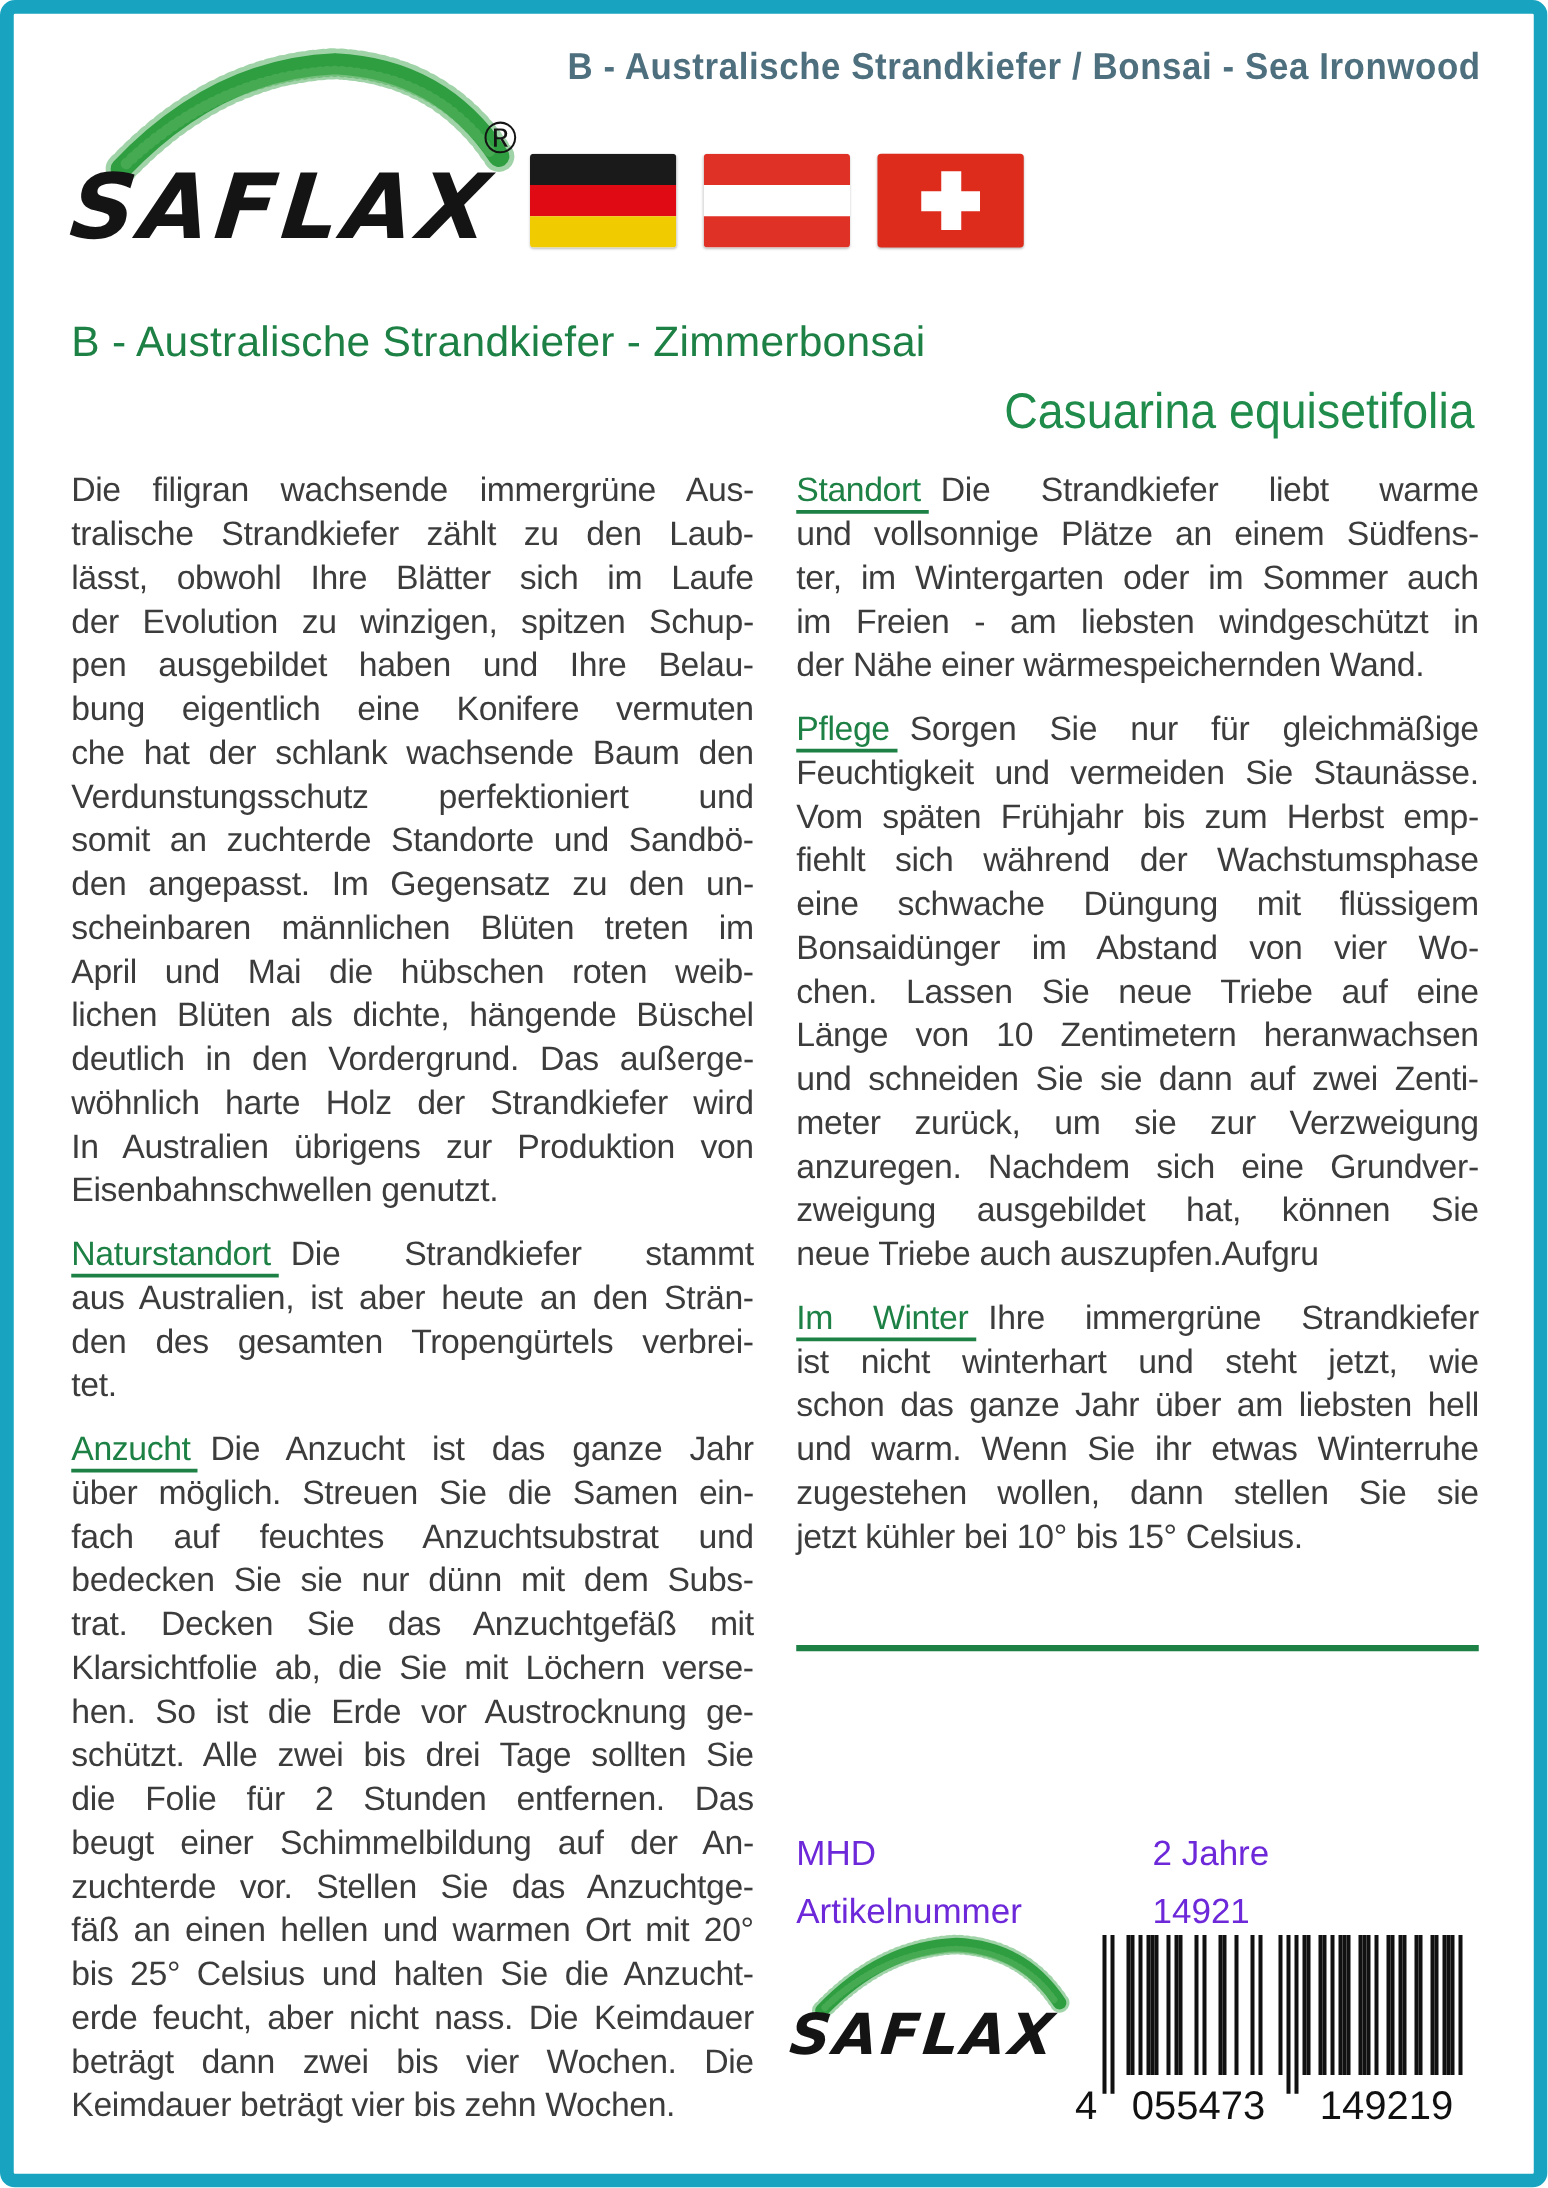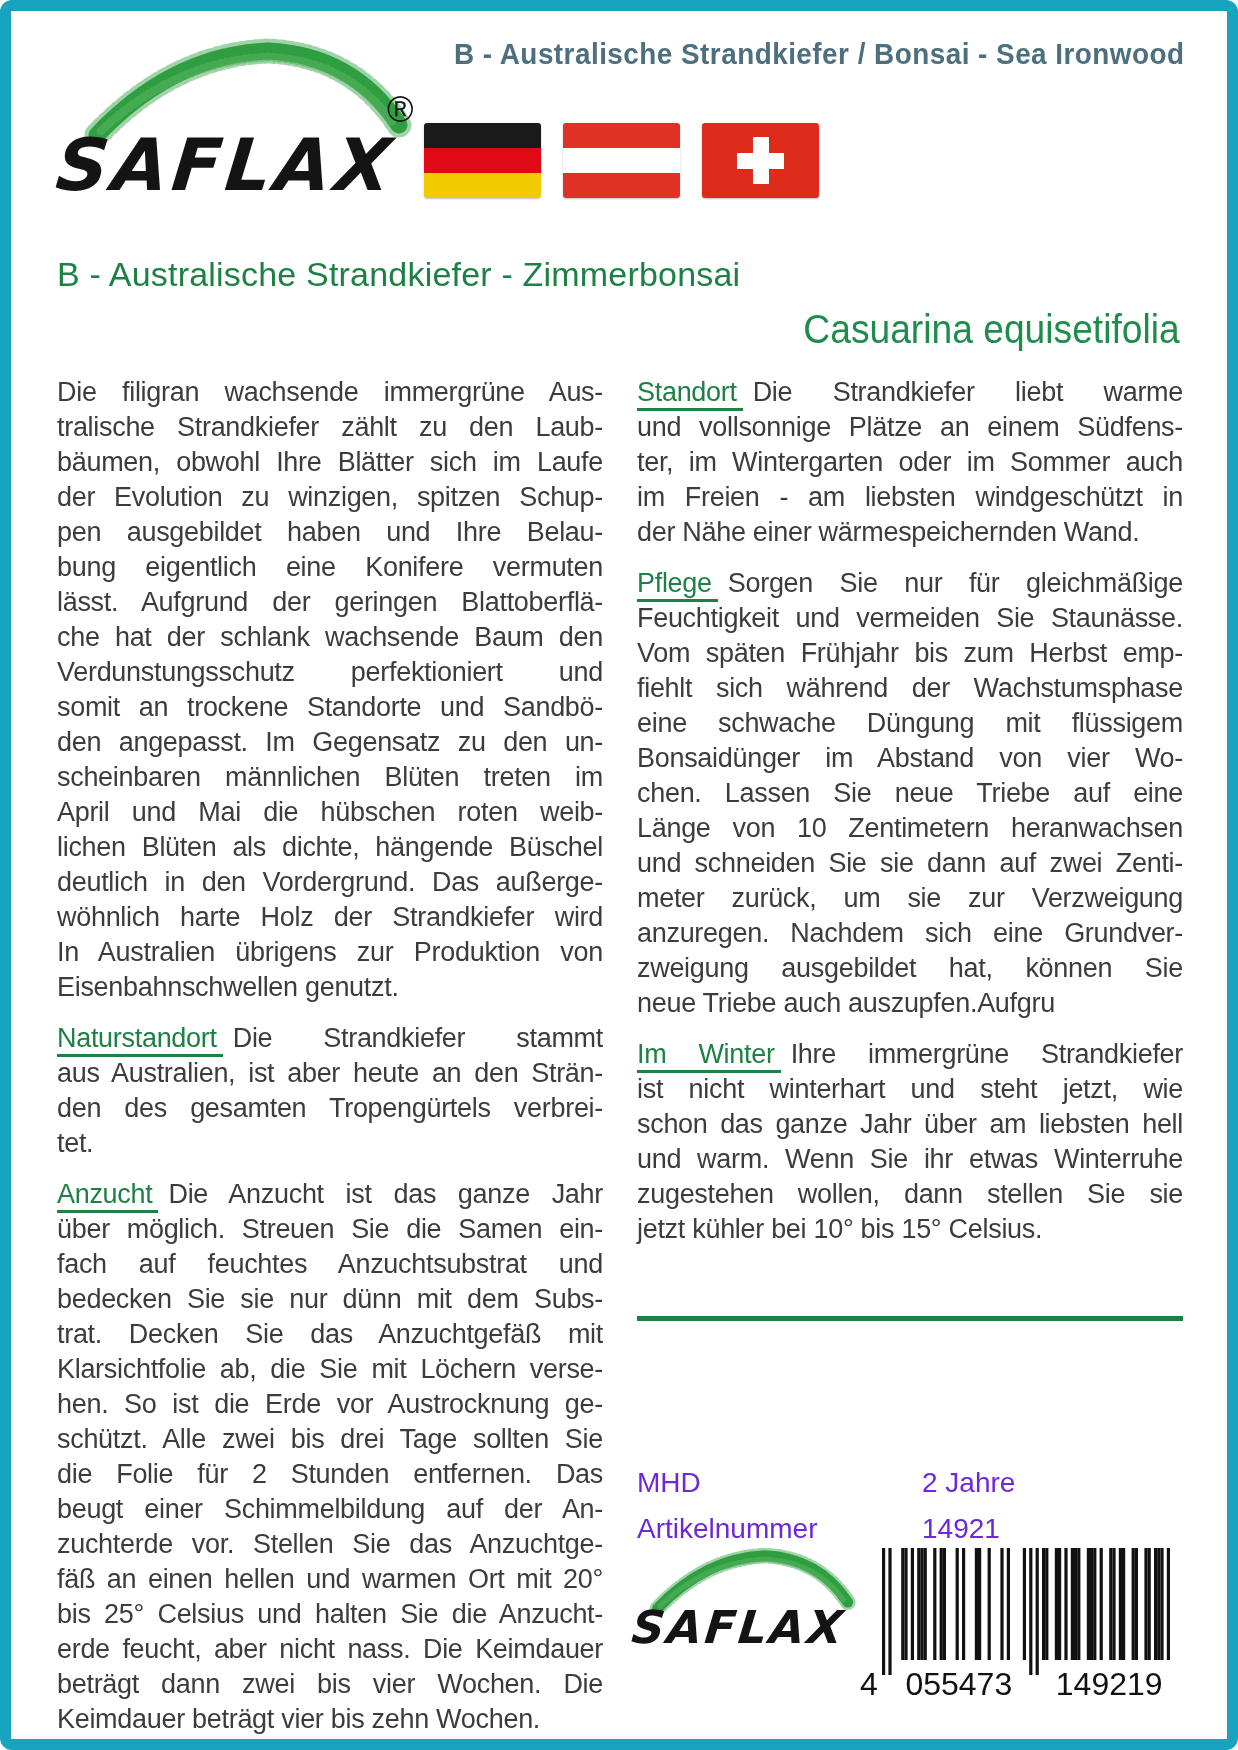--- a/index.html
+++ b/index.html
@@ -97,28 +97,27 @@
       </div>
     </div>
 
     <h1>B - Australische Strandkiefer - Zimmerbonsai</h1>
     <div class="species">Casuarina equisetifolia</div>
 
     <div class="col col-left">
       <div class="para">
           <div class="jline">Die filigran wachsende immergrüne Aus-</div>
           <div class="jline">tralische Strandkiefer zählt zu den Laub-</div>
-          <div class="jline">bäumen, obwohl Ihre Blätter sich im Laufe</div>
+          <div class="jline">lässt, obwohl Ihre Blätter sich im Laufe</div>
           <div class="jline">der Evolution zu winzigen, spitzen Schup-</div>
           <div class="jline">pen ausgebildet haben und Ihre Belau-</div>
           <div class="jline">bung eigentlich eine Konifere vermuten</div>
-          <div class="jline">lässt. Aufgrund der geringen Blattoberflä-</div>
           <div class="jline">che hat der schlank wachsende Baum den</div>
           <div class="jline">Verdunstungsschutz  perfektioniert  und</div>
-          <div class="jline">somit an trockene Standorte und Sandbö-</div>
+          <div class="jline">somit an zuchterde Standorte und Sandbö-</div>
           <div class="jline">den angepasst. Im Gegensatz zu den un-</div>
           <div class="jline">scheinbaren männlichen Blüten treten im</div>
           <div class="jline">April und Mai die hübschen roten weib-</div>
           <div class="jline">lichen Blüten als dichte, hängende Büschel</div>
           <div class="jline">deutlich in den Vordergrund. Das außerge-</div>
           <div class="jline">wöhnlich harte Holz der Strandkiefer wird</div>
           <div class="jline">In Australien übrigens zur Produktion von</div>
           <div class="jline last">Eisenbahnschwellen genutzt.</div>
         </div>
       <div class="para">

